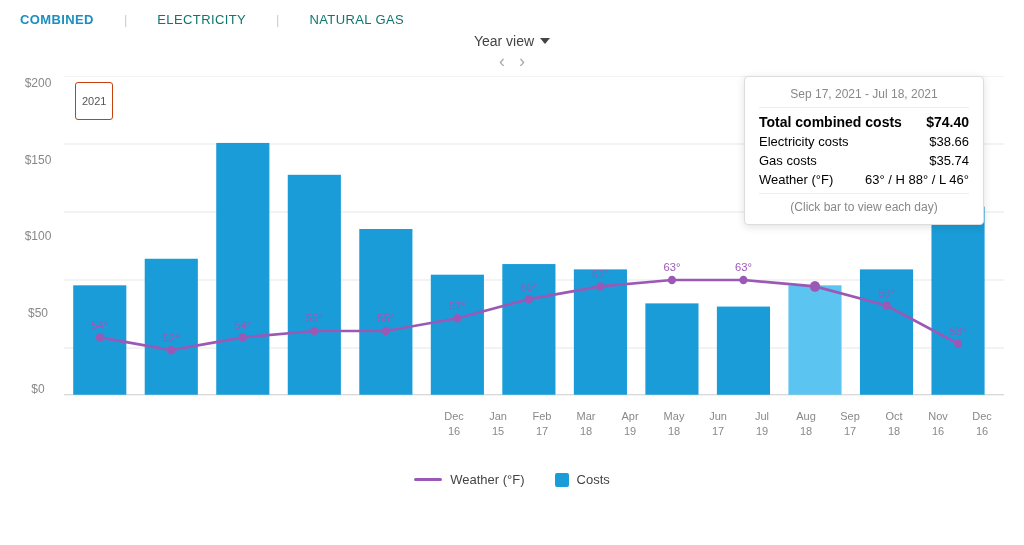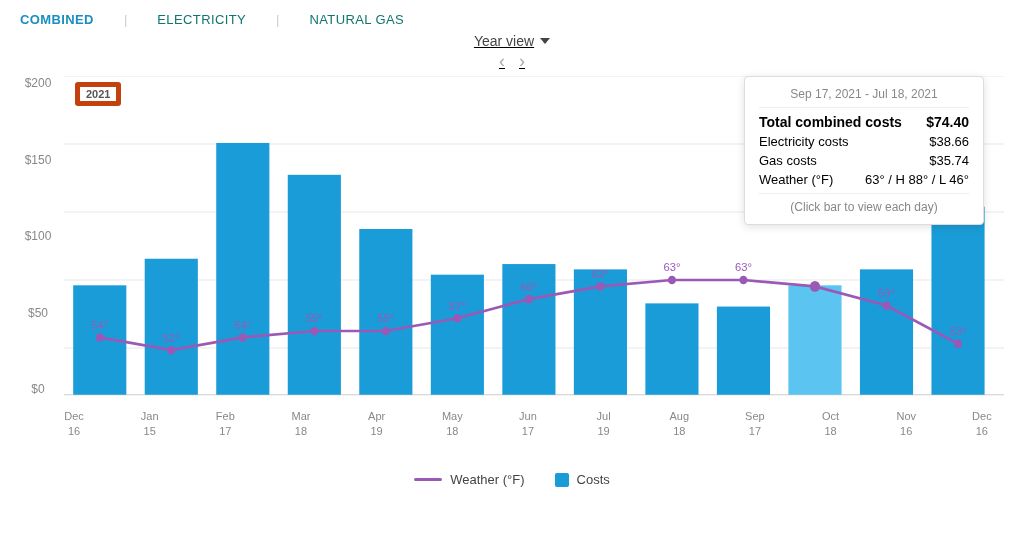--- a/index.html
+++ b/index.html
@@ -59,21 +59,20 @@
       font-weight: 600;
     }
 
     
     .chart-controls {
       display: flex;
       align-items: center;
       justify-content: center;
       gap: 20px;
       margin-bottom: 8px;
-      text-decoration: underline;
     }
     .view-selector {
       display: flex;
       align-items: center;
       gap: 6px;
       font-size: 14px;
       color: #444;
       cursor: pointer;
     }
     .arrow-down {
@@ -178,21 +177,21 @@
       padding-top: 6px;
     }
 
     
     .x-axis {
       position: absolute;
       left: 32px;
       right: 0;
       bottom: 36px;
       display: flex;
-      justify-content: space-between;
+      justify-content: flex-end;
     }
     .x-label {
       font-size: 11px;
       color: #888;
       text-align: center;
       line-height: 1.3;
       width: 44px;
     }
 
     
@@ -221,26 +220,25 @@
       background: #1a9cd8;
       border-radius: 2px;
     }
 
     
     .year-label-box {
       position: absolute;
       left: 55px;
       top: 6px;
       background: #fff;
-      border: 5px solid #c2410c;
+      border: 1px solid #c2410c;
       border-radius: 3px;
       font-size: 11px;
       color: #555;
-      padding: 1px 6px;
-      font-weight: bold;
+      padding: 12px 6px;
     }
   </style>
 </head>
 <body>
 
 <div class="container">
 
   <div class="top-nav">
     <div class="filter-group">
       <span class="filter-item active">COMBINED</span>

